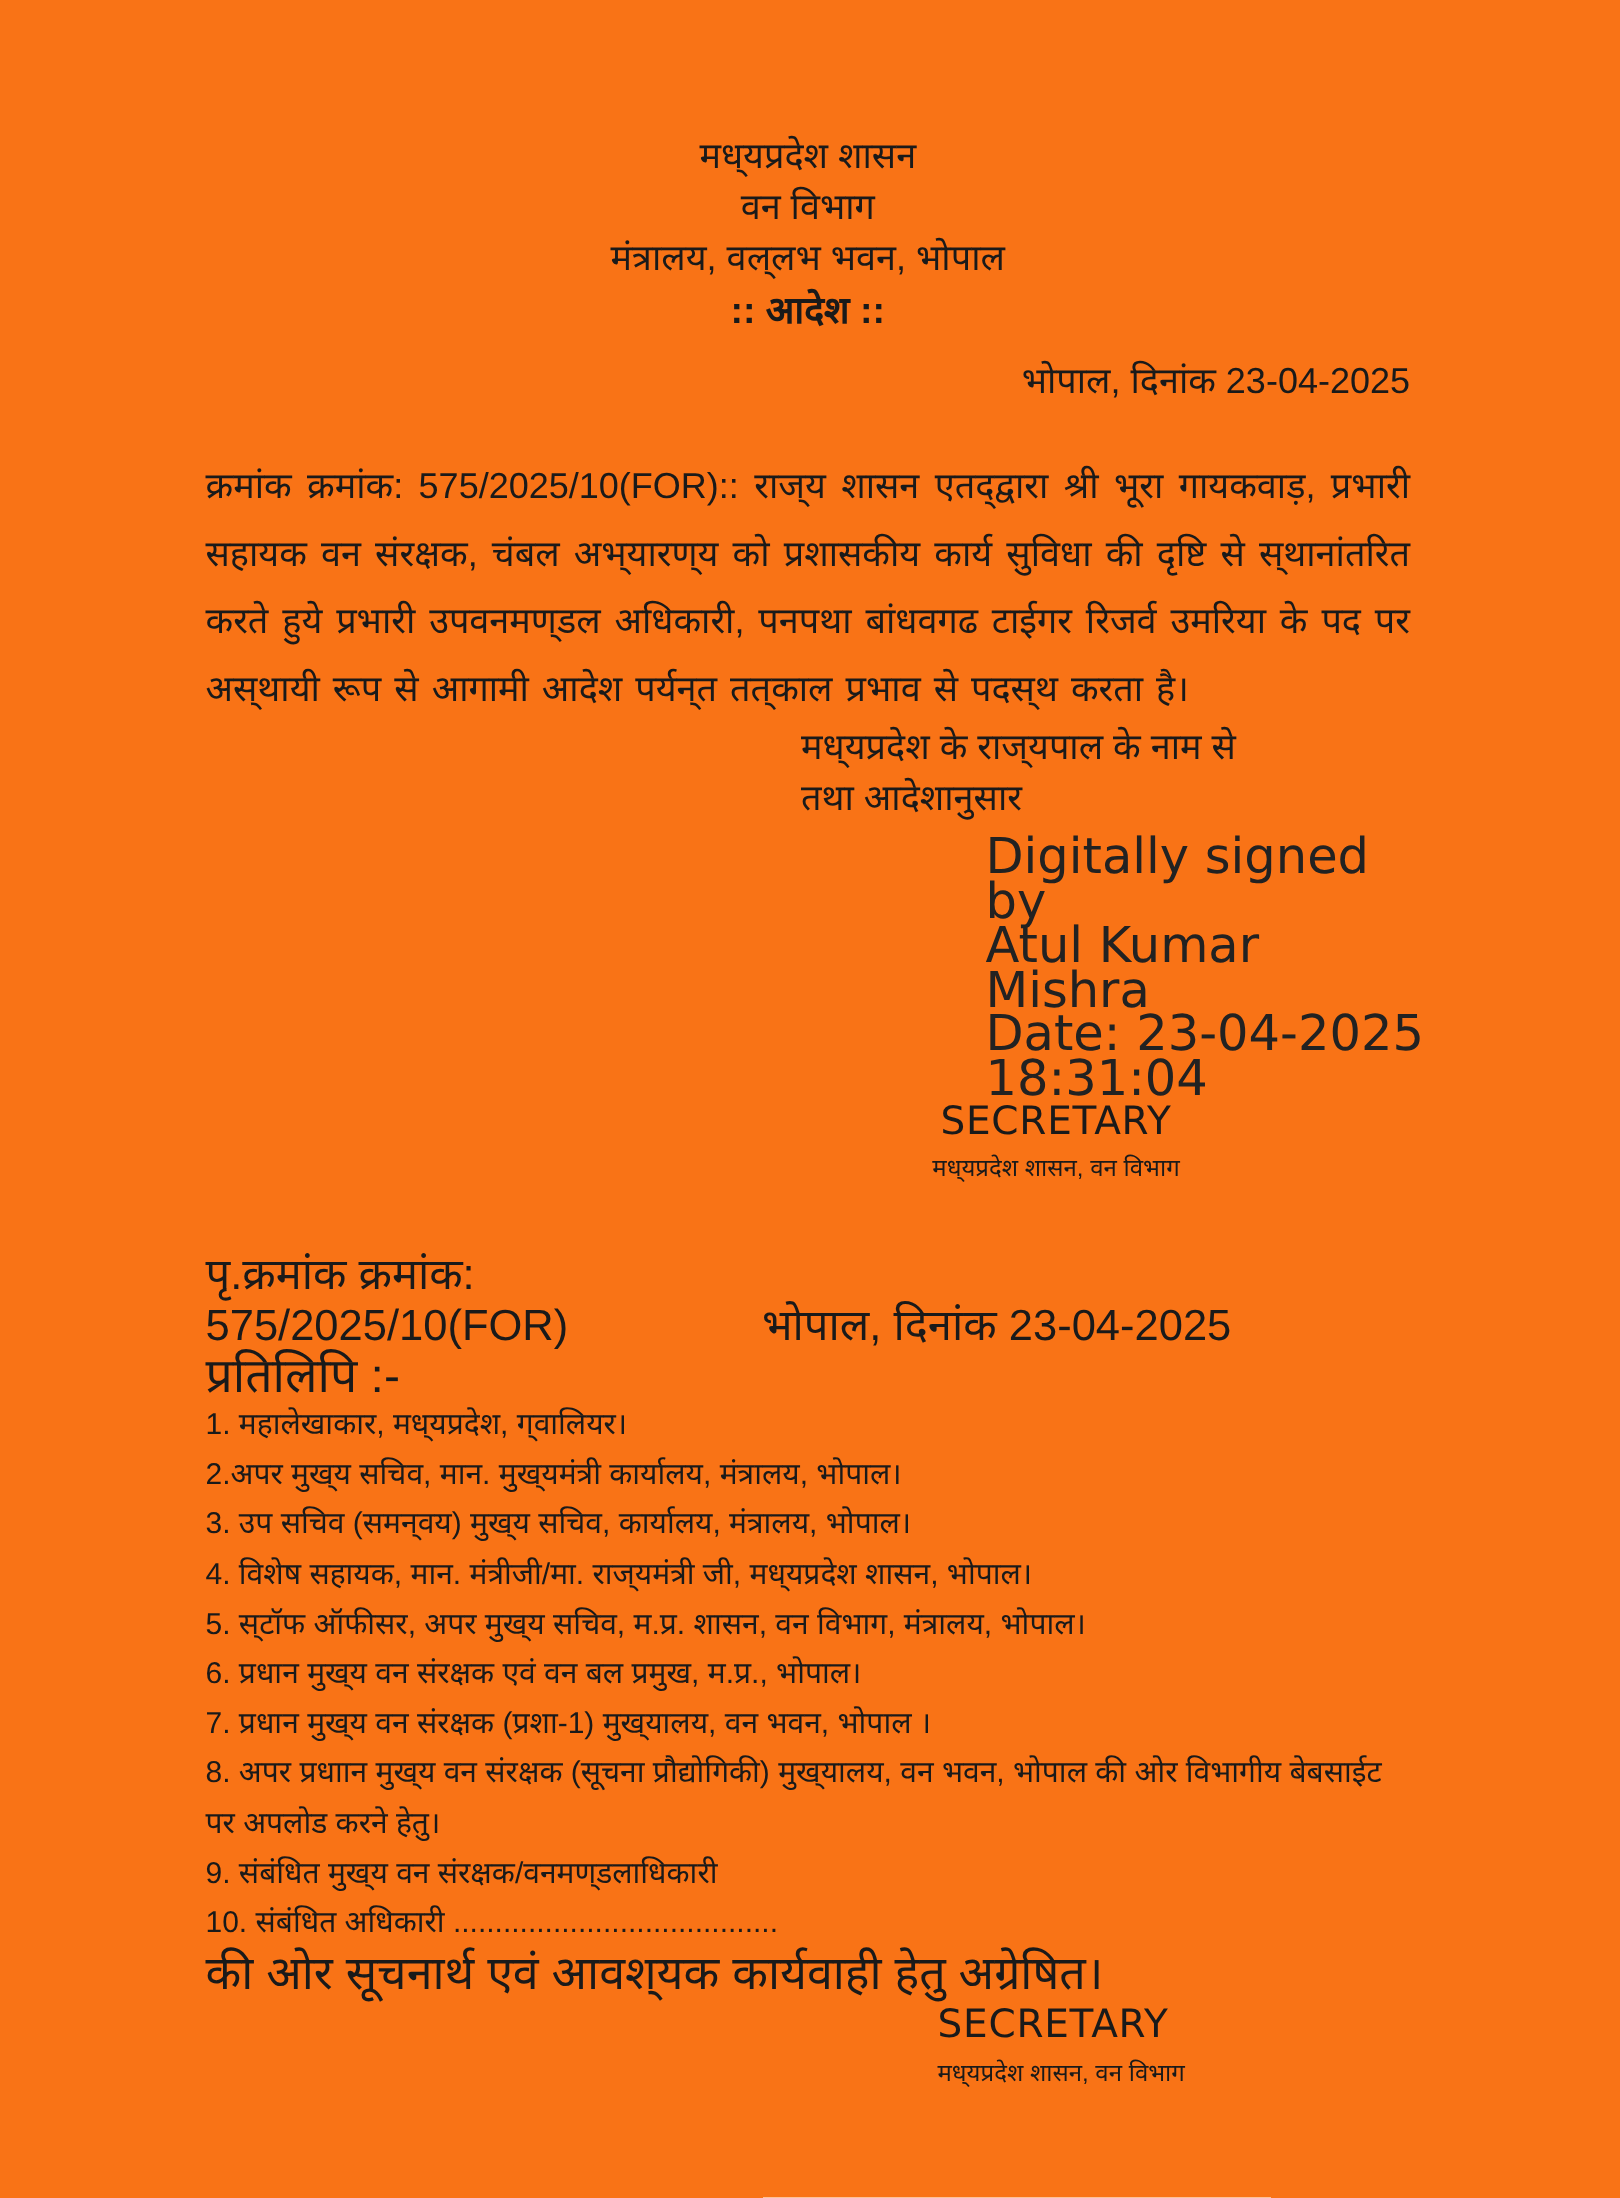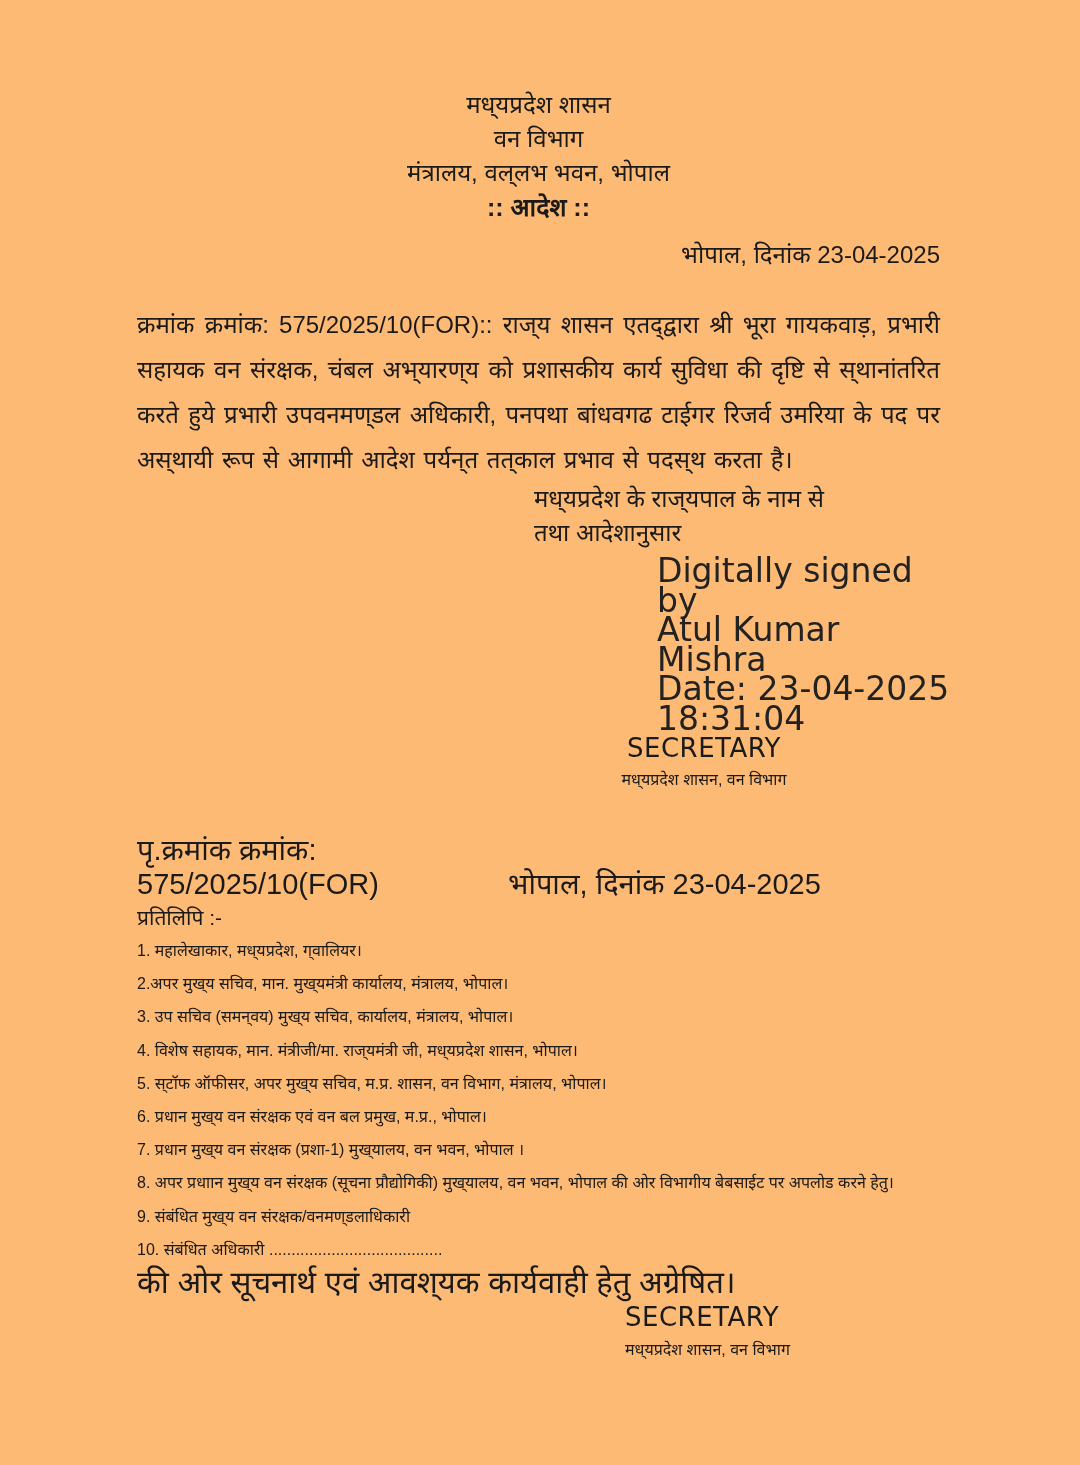--- a/index.html
+++ b/index.html
@@ -2,21 +2,21 @@
 <html><head>
 <meta charset="utf-8">
 <style>
   * { margin: 0; padding: 0; box-sizing: border-box; }
   html, body { background: #ffffff; }
   .page {
     position: relative;
     width: 1080px;
     height: 1465px;
     margin: 0 auto;
-    background: #fdba74;
+    background: #f97316;
     color: #1a1a1a;
     font-family: "Liberation Sans", sans-serif;
     padding: 88px 140px 0 137px;
     overflow: hidden;
   }
   .doc-header { text-align: center; font-size: 24px; line-height: 34px; }
   .doc-header .order-title { font-weight: bold; font-size: 25px; }
   .date-line { text-align: right; font-size: 24px; line-height: 34px; margin-top: 14px; }
   .order-para {
     margin-top: 30px;
@@ -48,22 +48,22 @@
   }
   .secretary-title {
     font-family: "DejaVu Sans", sans-serif;
     font-size: 26px;
     line-height: 30px;
     letter-spacing: 0.5px;
   }
   .signatory-dept { font-size: 16px; line-height: 34px; }
   .ref-line { margin-top: 36px; font-size: 29px; line-height: 34px; }
   .ref-no { display: inline-block; width: 371px; }
-  .copy-label { font-size: 21px; line-height: 33px; }
-  .copy-list { font-size: 16px; line-height: 33.2px; }
+  .copy-label { font-size: 32px; line-height: 33px; }
+  .copy-list { font-size: 20px; line-height: 33.2px; }
   .copy-item { }
   .forward-note { font-size: 31px; line-height: 33.2px; }
   .footer-signatory {
     margin-left: 488px;
     margin-top: 2px;
     text-align: left;
   }
   .footer-signatory .secretary-title { font-size: 26px; line-height: 32px; }
   .footer-signatory .signatory-dept { line-height: 33px; }
 </style>

